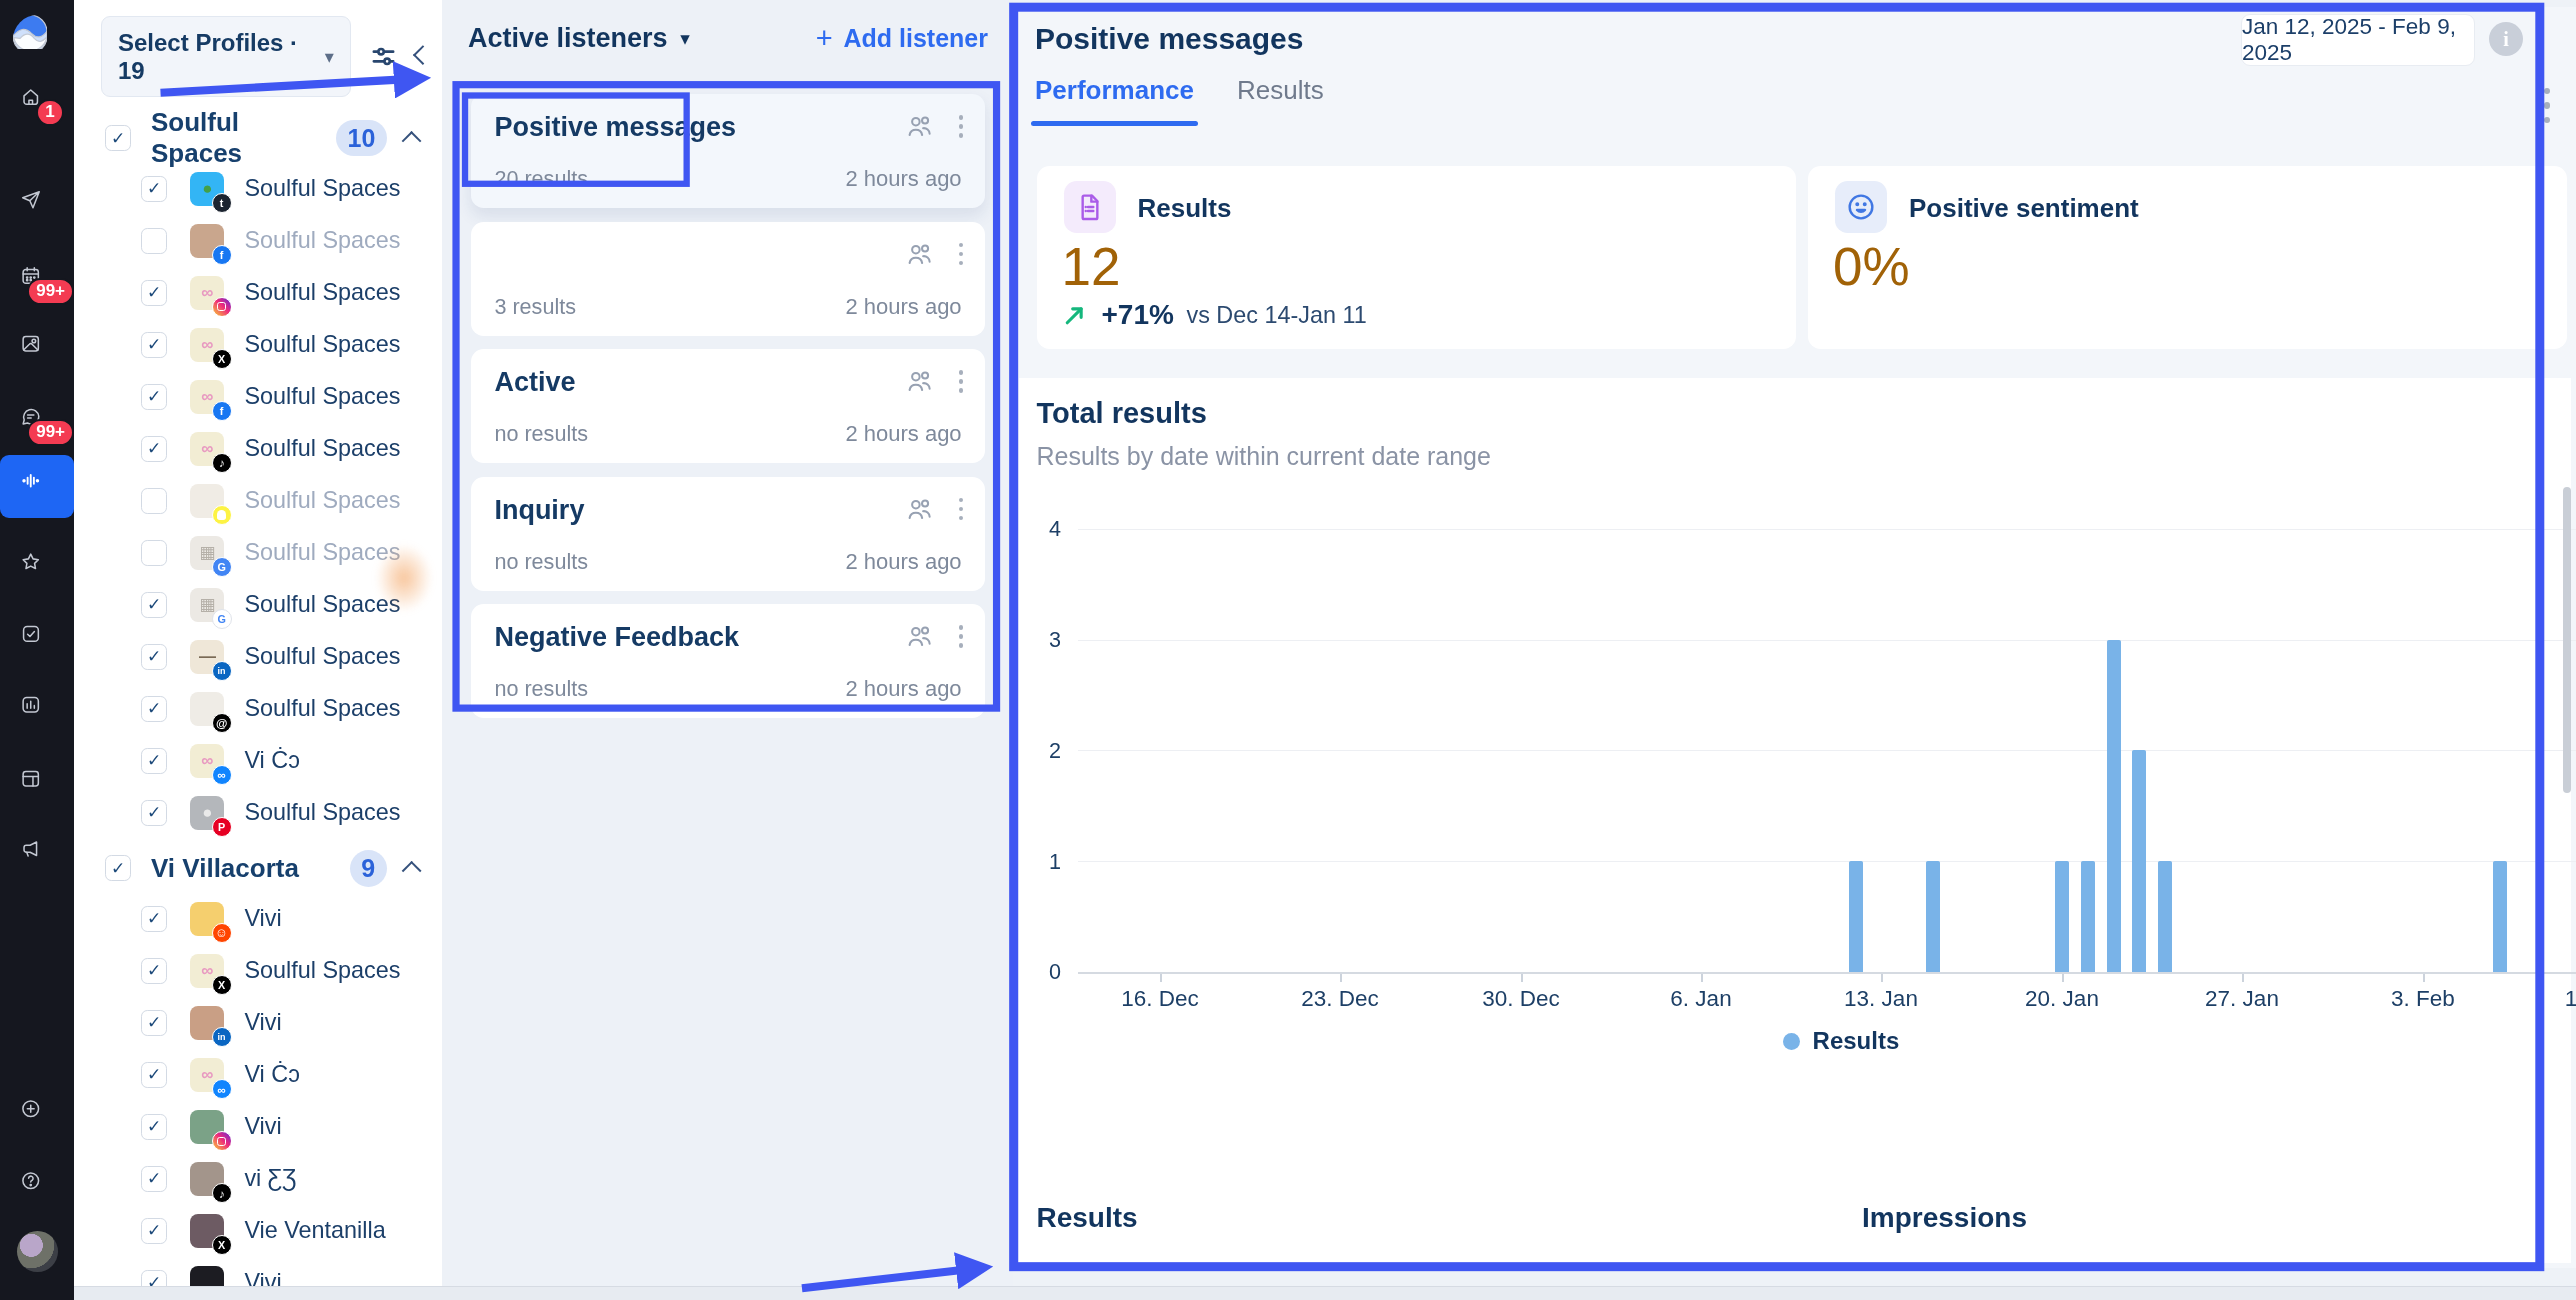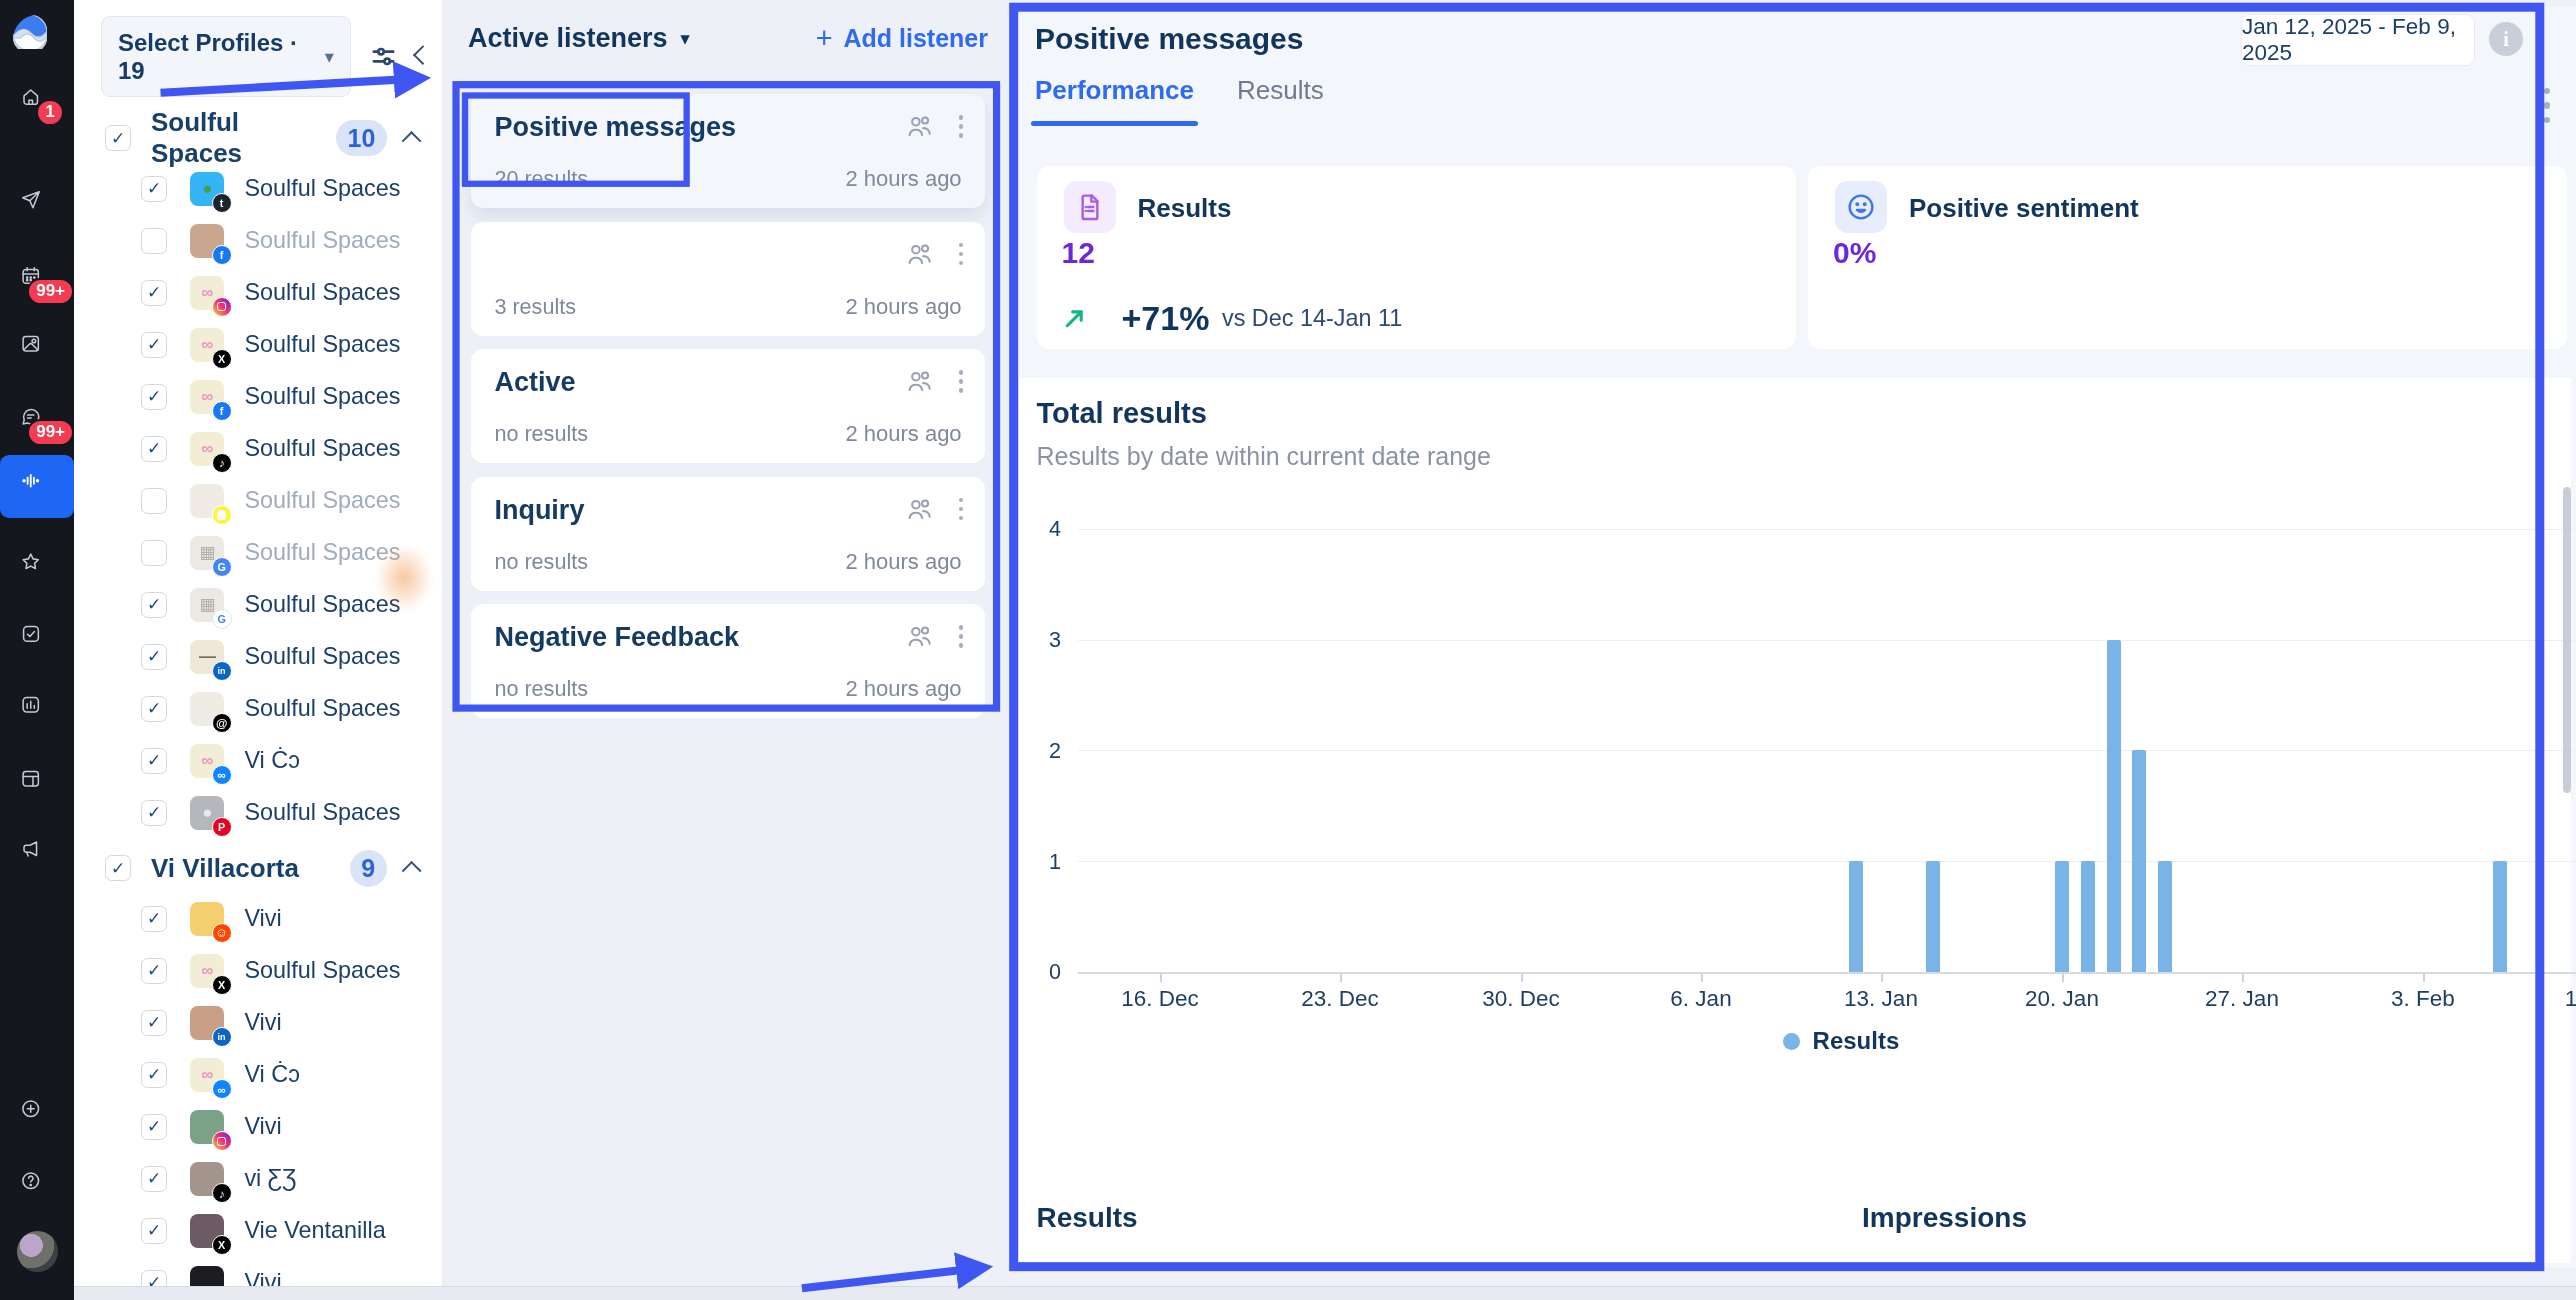--- a/index.html
+++ b/index.html
@@ -82,24 +82,24 @@
   .tab.inactive{color:#6f7a8c;}
   .date-chip{position:absolute;left:1227px;top:7.2px;width:232px;height:50px;background:#fff;border:0.9px solid #e8ecf2;
              border-radius:9px;display:flex;align-items:center;justify-content:center;font-size:22.5px;color:#1c3f69;}
   .info-btn{position:absolute;left:1475px;top:15.3px;width:34px;height:34px;border-radius:50%;background:#c9cfd9;color:#fff;
             font-size:20px;font-weight:bold;display:flex;align-items:center;justify-content:center;font-family:"Liberation Serif",serif;}
   .white-sec{position:absolute;left:5.4px;top:371px;width:1552px;height:885px;background:#fff;}
   .stat{position:absolute;top:159px;width:759px;height:183px;background:#fff;border-radius:12.6px;}
   .stat .tile{position:absolute;left:27px;top:14.4px;width:52px;height:52px;border-radius:12.6px;display:flex;align-items:center;justify-content:center;}
   .stat .tile svg{width:32px;height:32px;fill:none;stroke-width:1.8;stroke-linecap:round;stroke-linejoin:round;}
   .s-label{position:absolute;left:101px;top:27px;font-size:26px;font-weight:bold;color:#12355e;}
-  .s-value{position:absolute;left:25px;top:70px;font-size:30px;font-weight:bold;color:#6d28d9;}
+  .s-value{position:absolute;left:25px;top:70px;font-size:53px;font-weight:normal;color:#a16207;}
   .s-delta{position:absolute;left:23.4px;top:133px;display:flex;align-items:center;gap:12.6px;}
   .s-delta svg{width:29px;height:29px;stroke:#15b77d;stroke-width:2.6;fill:none;stroke-linecap:round;stroke-linejoin:round;}
-  .delta-pct{font-size:34px;font-weight:bold;color:#12355e;margin-left:20px;}
+  .delta-pct{font-size:28px;font-weight:bold;color:#12355e;}
   .delta-vs{font-size:23.4px;color:#2c4a70;}
   .sec-title{position:absolute;left:22.5px;top:390px;font-size:29px;font-weight:bold;color:#12355e;}
   .sec-sub{position:absolute;left:22.5px;top:435px;font-size:25px;color:#8a93a5;}
   .gridline{position:absolute;height:0.9px;background:#edeff3;}
   .gridline.zero{height:1.8px;background:#d5dae1;}
   .ylab{position:absolute;width:47px;text-align:right;font-size:21.6px;color:#1d3f66;}
   .xlab{position:absolute;font-size:22.5px;color:#1d3f66;transform:translateX(-50%);white-space:nowrap;}
   .xtickm{position:absolute;width:1.8px;height:8px;background:#ccd3dc;}
   .bar{position:absolute;background:#79b3e8;border-radius:1.8px 1.8px 0 0;}
   .legend{position:absolute;left:769px;top:1020px;display:flex;align-items:center;gap:12.6px;}

